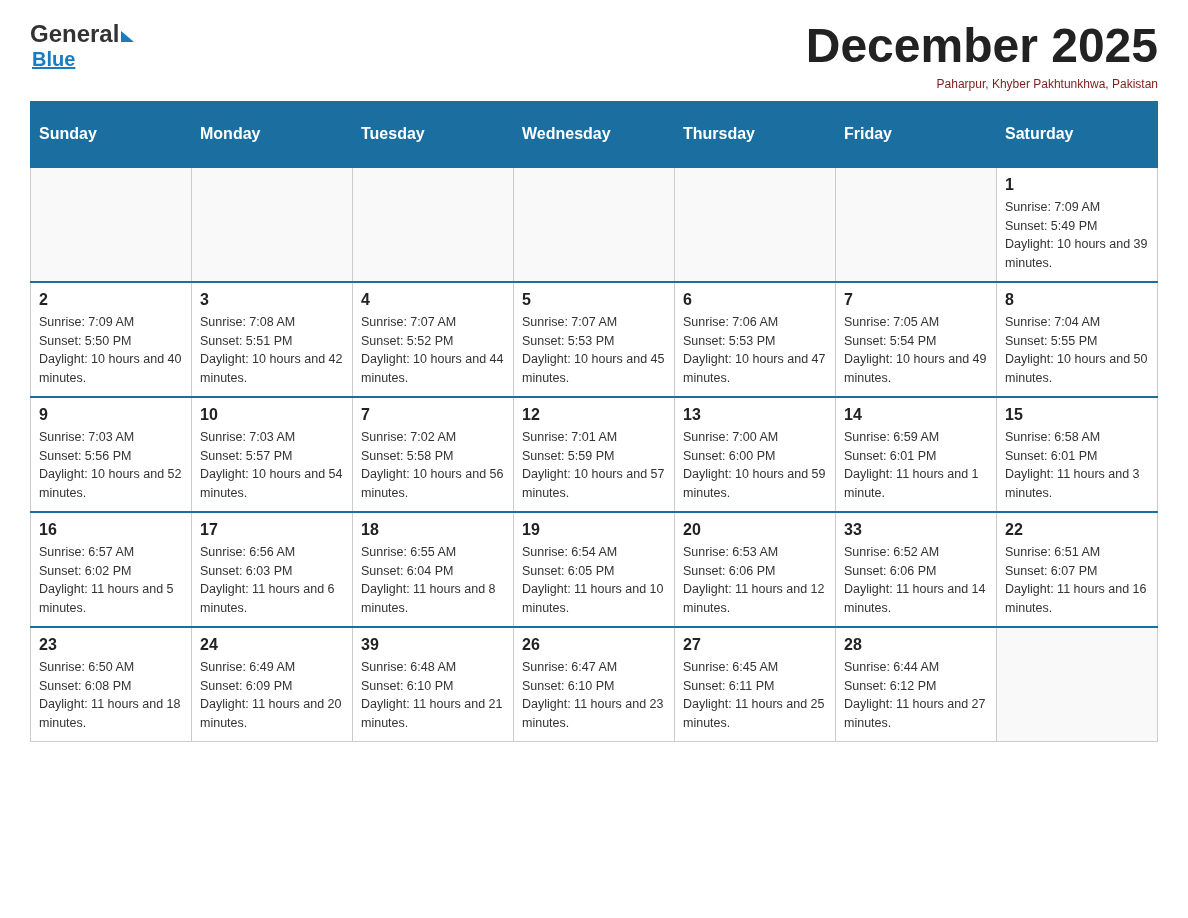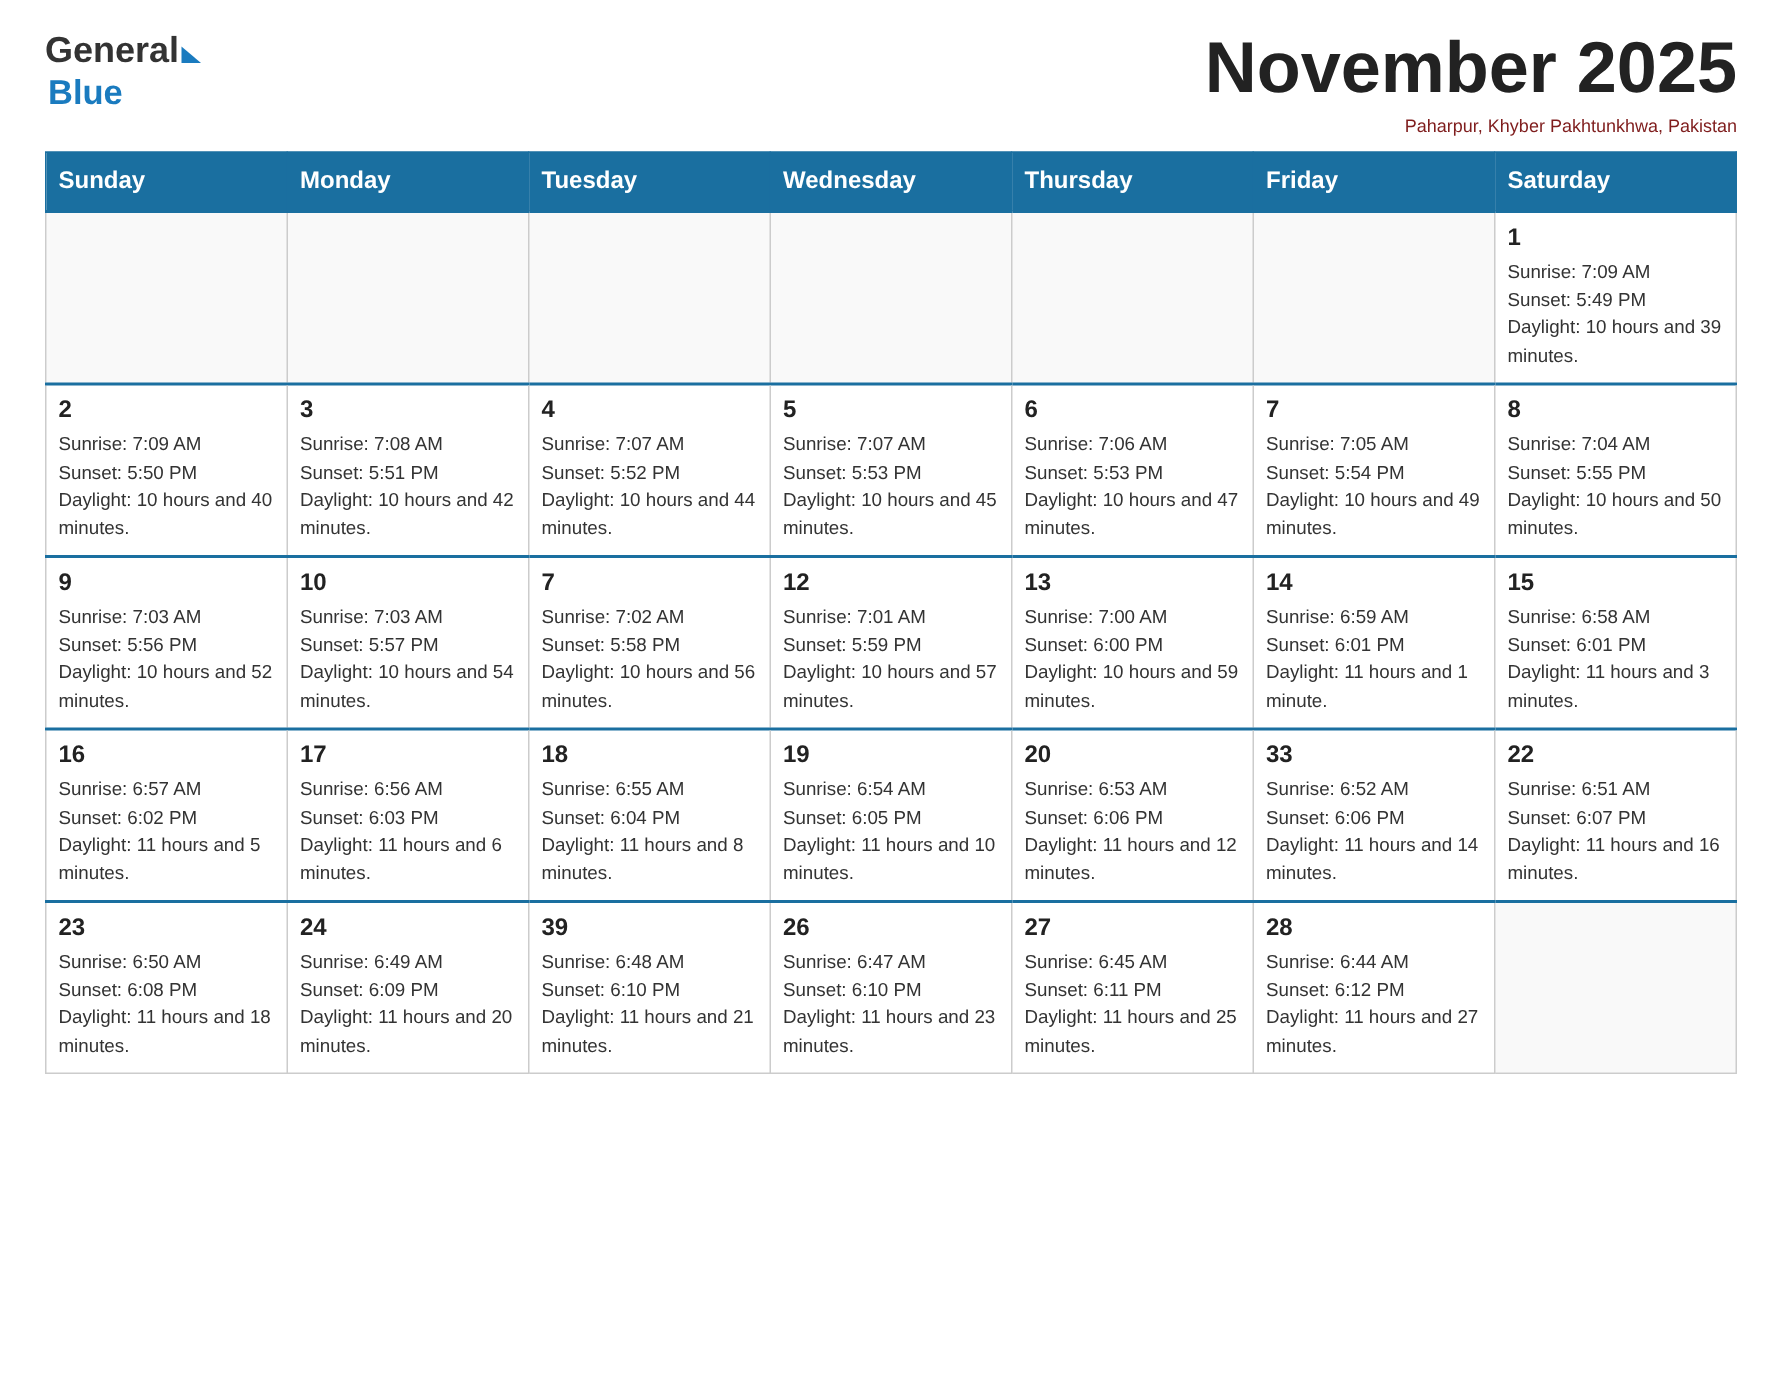--- a/index.html
+++ b/index.html
@@ -32,21 +32,21 @@
     .calendar-table {
       width: 100%;
       border-collapse: collapse;
       table-layout: fixed;
     }
     .calendar-table thead th {
       background-color: #1a6fa0;
       color: #fff;
       font-size: 16px;
       font-weight: bold;
-      padding: 10px 8px;
+      padding: 23px 8px;
       text-align: left;
       border: 1px solid #1a6fa0;
       margin-top: 33px;
     }
     .calendar-table tbody td {
       vertical-align: top;
       padding: 8px;
       border: 1px solid #ccc;
       border-top: 2px solid #1a6fa0;
       font-size: 13px;
@@ -82,25 +82,25 @@
 </head>
 <body>
 
 <div class="header-row">
   <div class="logo-wrapper">
     <div class="logo-line1">
       <span style="font-size:24px;font-weight:bold;color:#333;">General</span>
       <span style="display:inline-block;width:0;height:0;border-left:13px solid #1a7bbf;border-top:11px solid transparent;border-bottom:0px solid transparent;margin-left:2px;margin-top:4px;"></span>
     </div>
     <div>
-      <span style="font-size:23px;font-weight:bold;color:#1a7bbf;margin-left:2px;">Blue</span>
+      <span style="font-size:20px;font-weight:bold;color:#1a7bbf;margin-left:2px;text-decoration:underline;">Blue</span>
     </div>
   </div>
   <div class="title-block">
-    <div class="calendar-title">November 2025</div>
+    <div class="calendar-title">December 2025</div>
     <div class="calendar-subtitle">Paharpur, Khyber Pakhtunkhwa, Pakistan</div>
   </div>
 </div>
 
 <table class="calendar-table">
   <thead>
     <tr>
     <th>Sunday</th>
         <th>Monday</th>
         <th>Tuesday</th>

